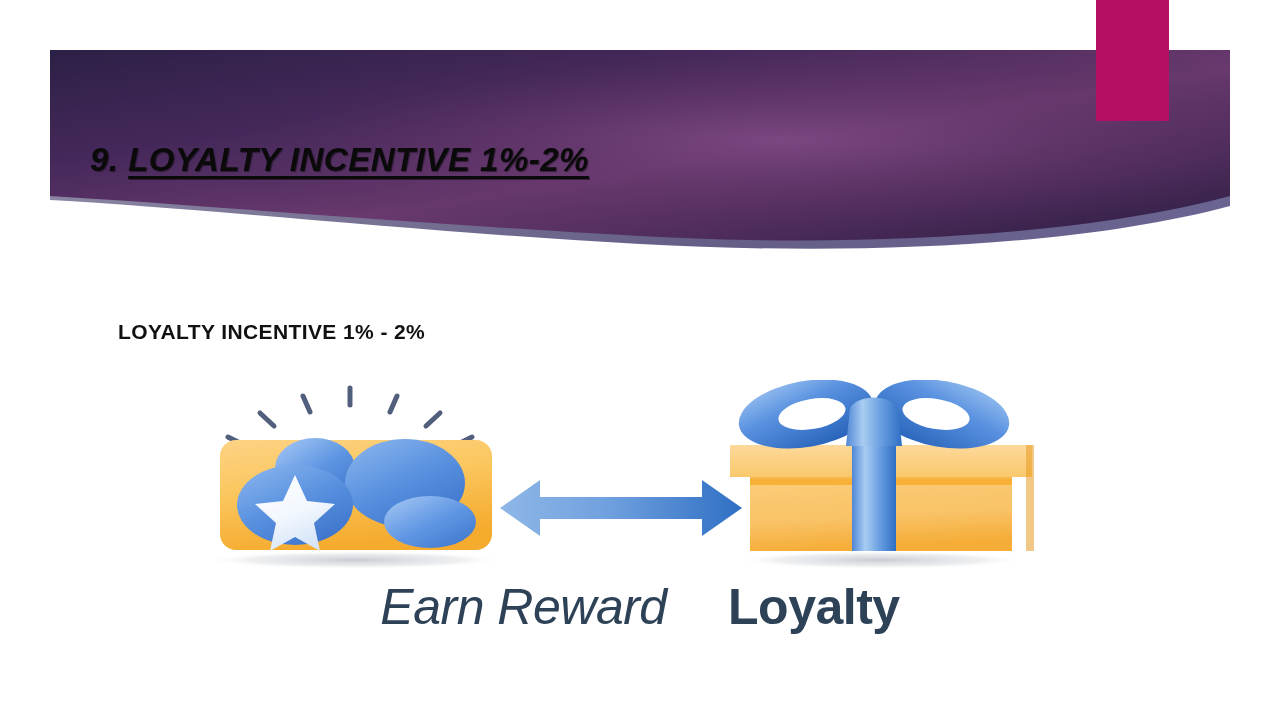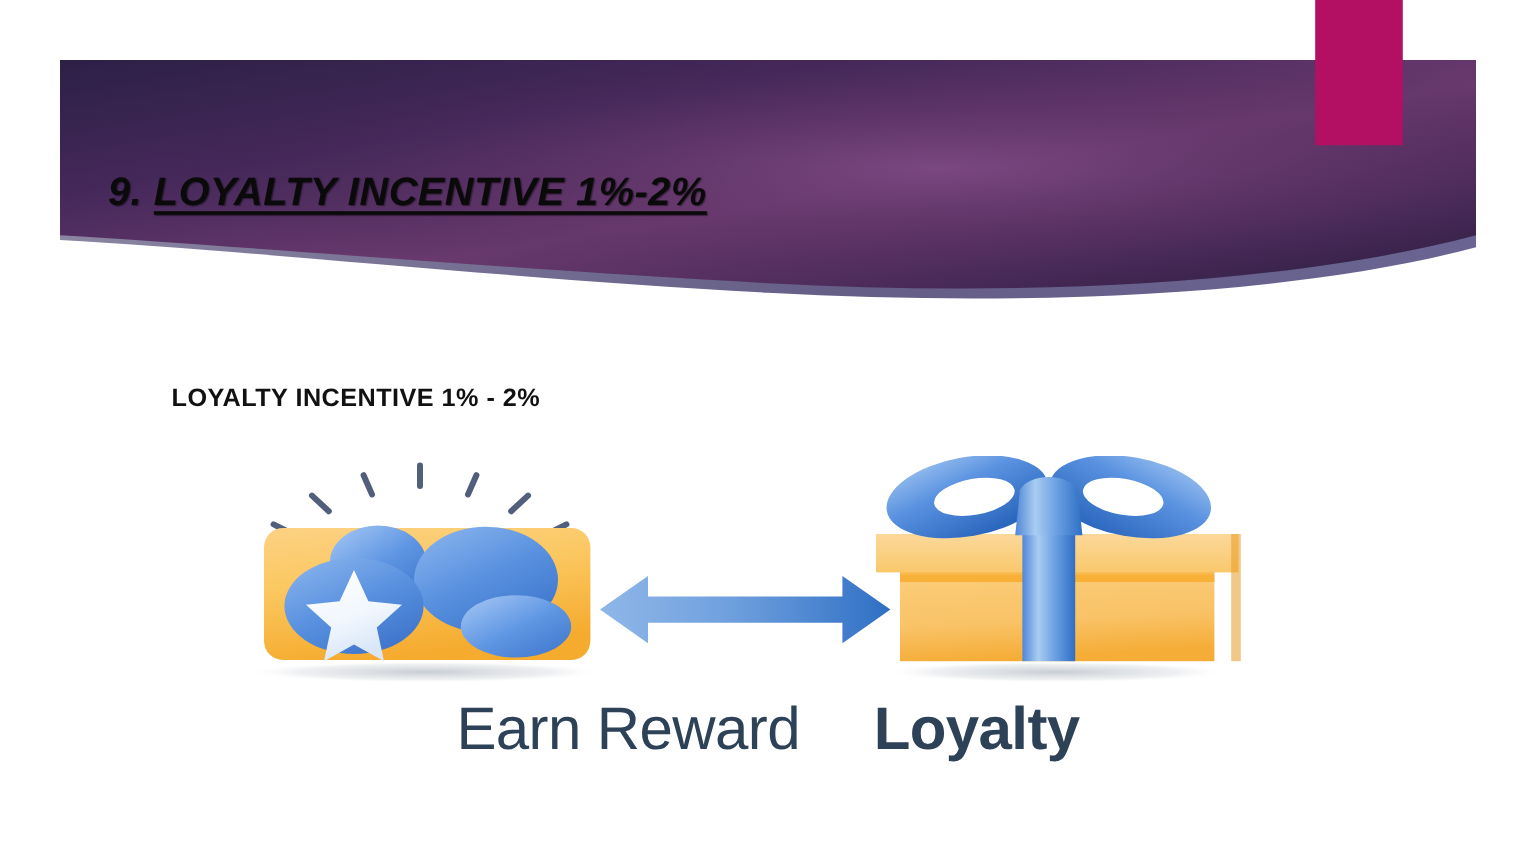--- a/index.html
+++ b/index.html
@@ -66,21 +66,21 @@
   }
   #slide-title .title-main {
     text-decoration: underline;
     text-underline-offset: 5px;
     text-decoration-thickness: 3px;
   }
 
   
   #body-text {
     position: absolute;
-    left: 143px;
+    left: 118px;
     top: 320px;
     font-family: "Liberation Sans", sans-serif;
     font-size: 21px;
     font-weight: bold;
     color: #111111;
     letter-spacing: 0.4px;
     white-space: nowrap;
   }
 
   
@@ -96,21 +96,21 @@
     left: 190px;
     top: 578px;
     width: 900px;
     text-align: center;
     font-family: "Liberation Sans", sans-serif;
     font-size: 50px;
     color: #2e4257;
     white-space: nowrap;
     letter-spacing: -0.5px;
   }
-  #caption .cap-regular { font-weight: normal; }
+  #caption .cap-regular { font-weight: normal; font-style: italic; }
   #caption .cap-bold { font-weight: bold; margin-left: 48px; }
 </style>
 </head>
 <body>
 
 <div id="slide">
 
   <svg id="header-banner" viewBox="0 0 1280 260" width="1280" height="260" xmlns="http://www.w3.org/2000/svg">
     <defs>
       <linearGradient id="bannerGrad" x1="0" y1="0" x2="1" y2="1">

